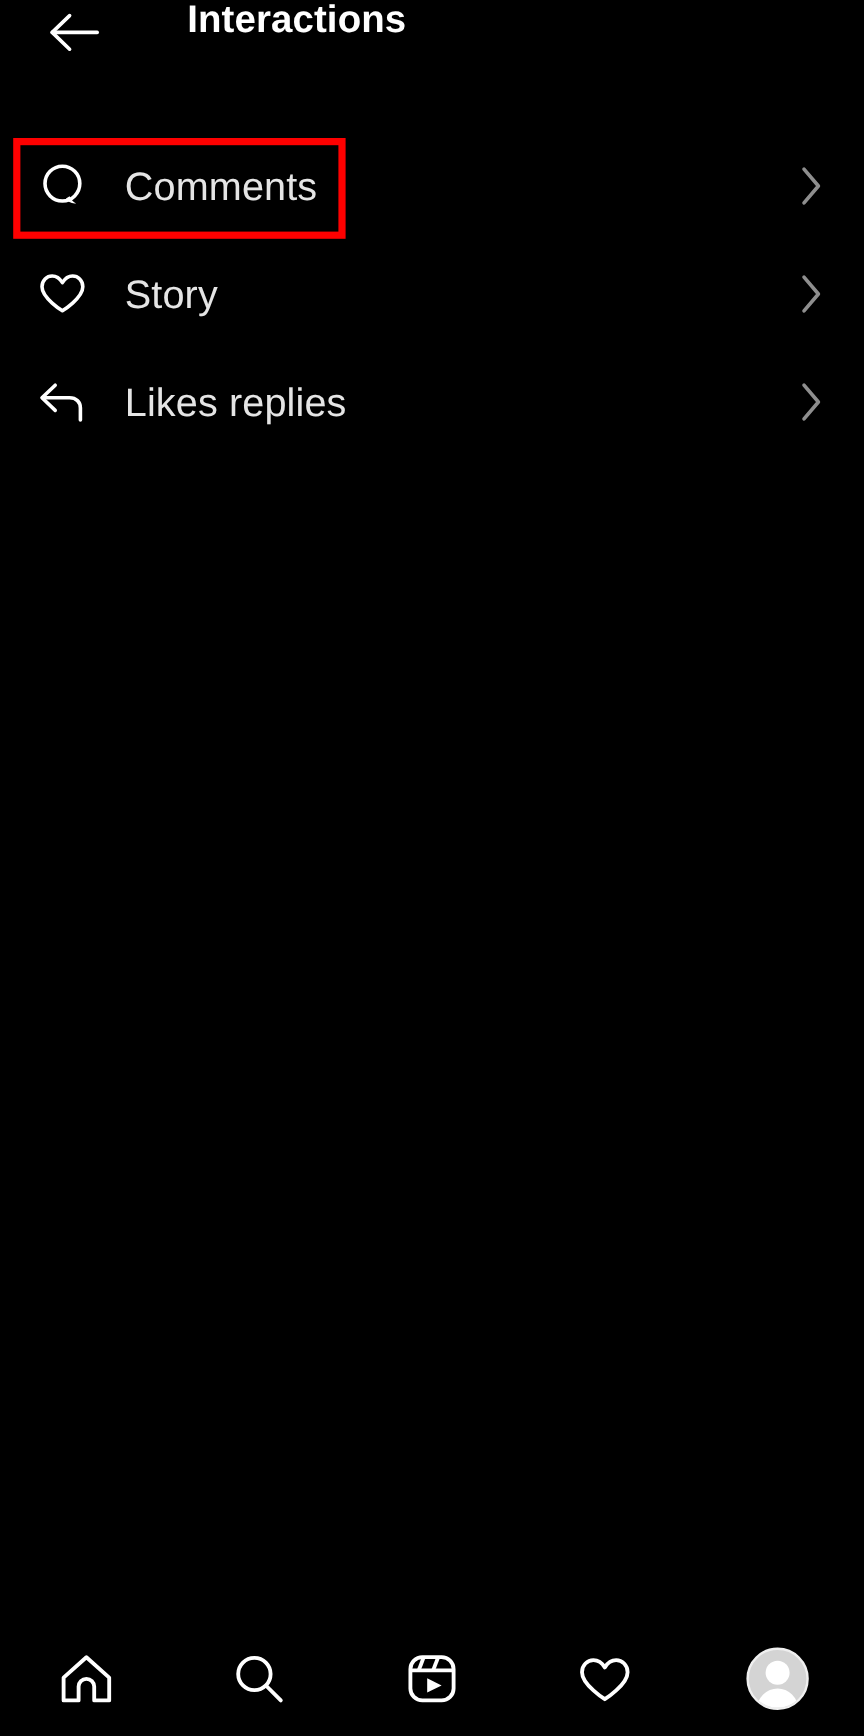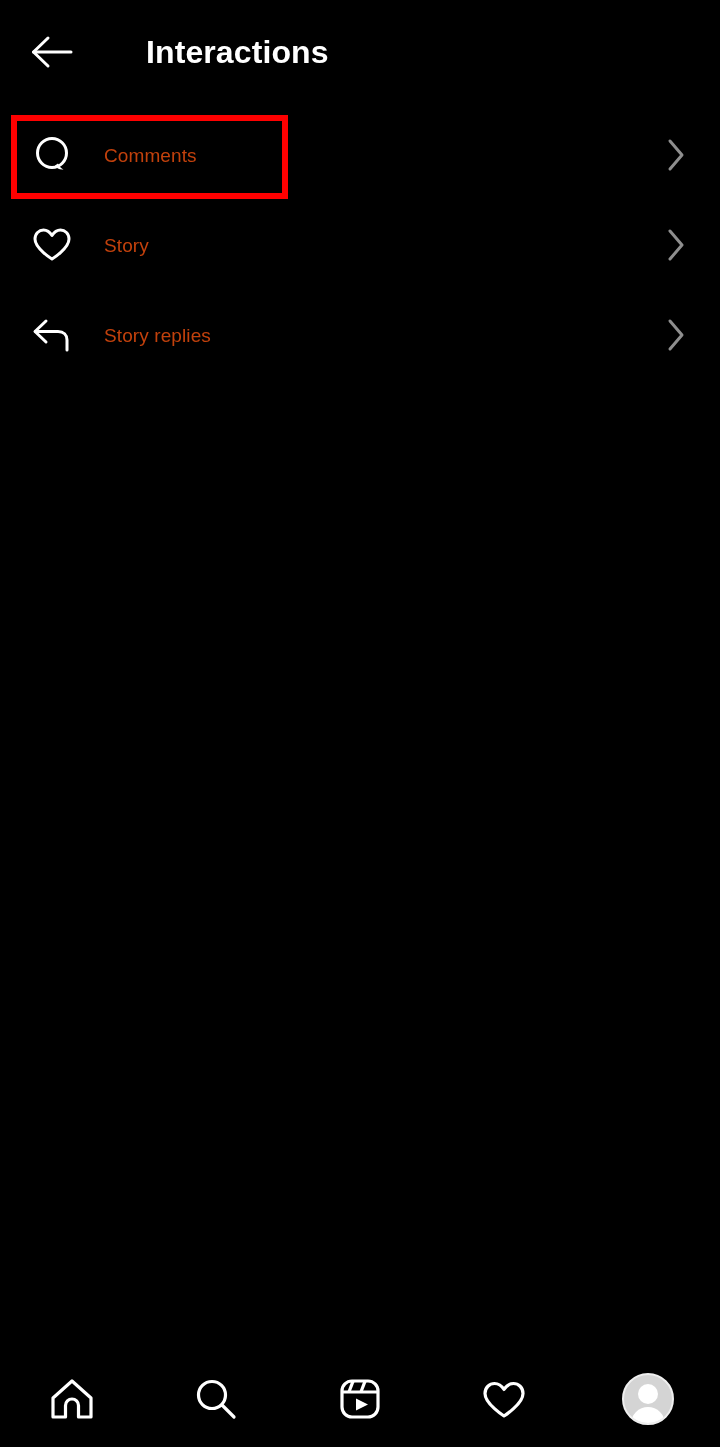--- a/index.html
+++ b/index.html
@@ -14,22 +14,22 @@
   body {
     font-family: "Liberation Sans", sans-serif;
     color: #ffffff;
     position: relative;
   }
 
   
   .header {
     height: 104px;
     display: flex;
-    align-items: center;
-    padding-left: 30px;
+    align-items: flex-start;
+    padding-left: 40px;
   }
 
   .back-btn {
     width: 54px;
     height: 54px;
     display: flex;
     align-items: center;
     justify-content: flex-start;
     cursor: pointer;
     flex: 0 0 auto;
@@ -63,22 +63,22 @@
     width: 44px;
     height: 44px;
     flex: 0 0 auto;
     display: flex;
     align-items: center;
     justify-content: center;
   }
 
   .row-label {
     margin-left: 30px;
-    font-size: 19px;
-    color: #c2410c;
+    font-size: 33px;
+    color: #e5e5e5;
     letter-spacing: 0.1px;
     flex: 1 1 auto;
     line-height: 1;
   }
 
   .row-chevron {
     width: 28px;
     height: 40px;
     flex: 0 0 auto;
     display: flex;
@@ -193,21 +193,21 @@
     </span>
   </div>
 
   <div class="list-row">
     <span class="row-icon">
       <svg width="44" height="44" viewBox="0 0 44 44">
         <path d="M16 8 L5 18.5 L16 29" fill="none" stroke="#ffffff" stroke-width="3" stroke-linecap="round" stroke-linejoin="round"></path>
         <path d="M5.5 18.5 L28 18.5 C33.5 18.5 37 22 37 27 L37 37" fill="none" stroke="#ffffff" stroke-width="3" stroke-linecap="round" stroke-linejoin="round"></path>
       </svg>
     </span>
-    <span class="row-label">Story replies</span>
+    <span class="row-label">Likes replies</span>
     <span class="row-chevron">
       <svg width="20" height="34" viewBox="0 0 20 34">
         <path d="M4 3 L16 17 L4 31" fill="none" stroke="#8e8e8e" stroke-width="3" stroke-linecap="round" stroke-linejoin="round"></path>
       </svg>
     </span>
   </div>
 
 
 
 </div>

